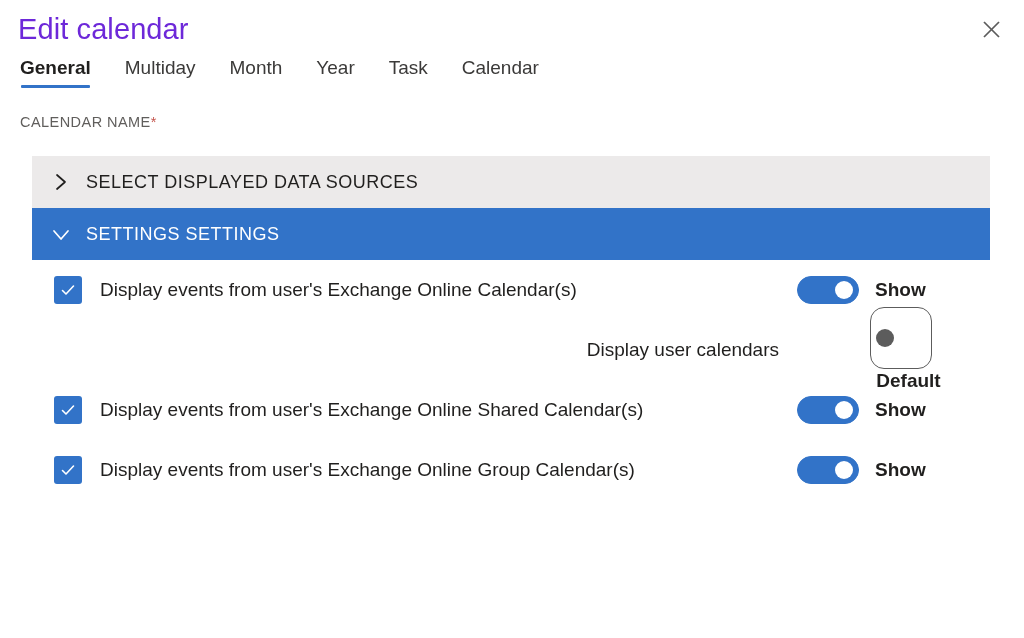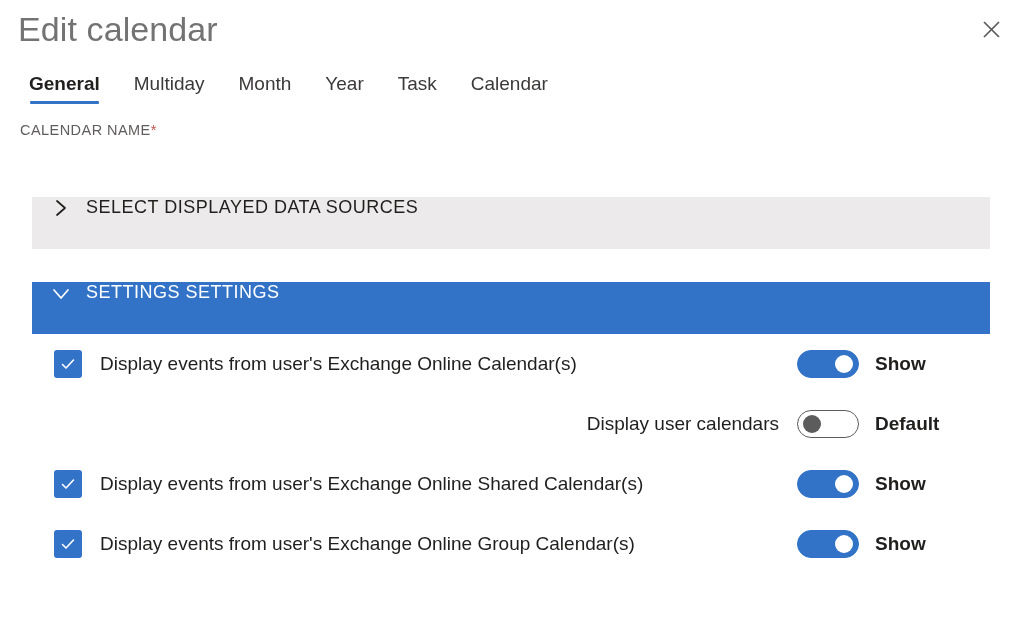--- a/index.html
+++ b/index.html
@@ -15,23 +15,23 @@
     overflow: hidden;
     position: relative;
   }
 
   
   .dialog-header {
     position: relative;
     padding: 12px 0 0 0;
   }
   .dialog-title {
-    font-size: 34px;
+    font-size: 29px;
     font-weight: 400;
-    color: #737373;
+    color: #6d28d9;
     line-height: 34px;
     margin: 0;
     padding-left: 18px;
     letter-spacing: 0.1px;
   }
   .close-button {
     position: absolute;
     top: 12px;
     right: 16px;
     width: 34px;
@@ -42,23 +42,23 @@
     cursor: pointer;
     background: transparent;
     border: none;
     padding: 0;
   }
   .close-button svg { display: block; }
 
   
   .tab-bar {
     display: flex;
-    align-items: flex-end;
-    padding-left: 29px;
-    margin-top: 18px;
+    align-items: flex-start;
+    padding-left: 20px;
+    margin-top: 10px;
     height: 42px;
   }
   .tab {
     position: relative;
     font-size: 19px;
     font-weight: 400;
     color: #3b3a39;
     padding: 0 0 10px 0;
     margin-right: 34px;
     cursor: pointer;
@@ -106,28 +106,27 @@
     background: #ffffff;
     outline: none;
   }
 
   
   .sections {
     padding: 18px 32px 0 32px;
   }
   .section-header {
     display: flex;
-    align-items: flex-start;
+    align-items: center;
     box-sizing: border-box;
     width: 958px;
     height: 52px;
     padding-left: 18px;
     cursor: pointer;
     user-select: none;
-    margin-top: 33px;
   }
   .section-header.collapsed {
     background: #eceaea;
     color: #201f1e;
   }
   .section-header.expanded {
     background: #3273c8;
     color: #ffffff;
   }
   .section-chevron {
@@ -186,21 +185,21 @@
     white-space: nowrap;
     margin-right: 18px;
   }
 
   .toggle-group {
     display: flex;
     align-items: center;
     margin-left: auto;
     font-weight: bold;
   }
-  .option-row.indented .toggle-group { margin-left: 0; }
+  .option-row.indented .toggle-group { margin-left: 0; flex-direction: column; }
 
   .toggle {
     position: relative;
     width: 62px;
     height: 28px;
     border-radius: 14px;
     cursor: pointer;
     flex: 0 0 62px;
     box-sizing: border-box;
   }

